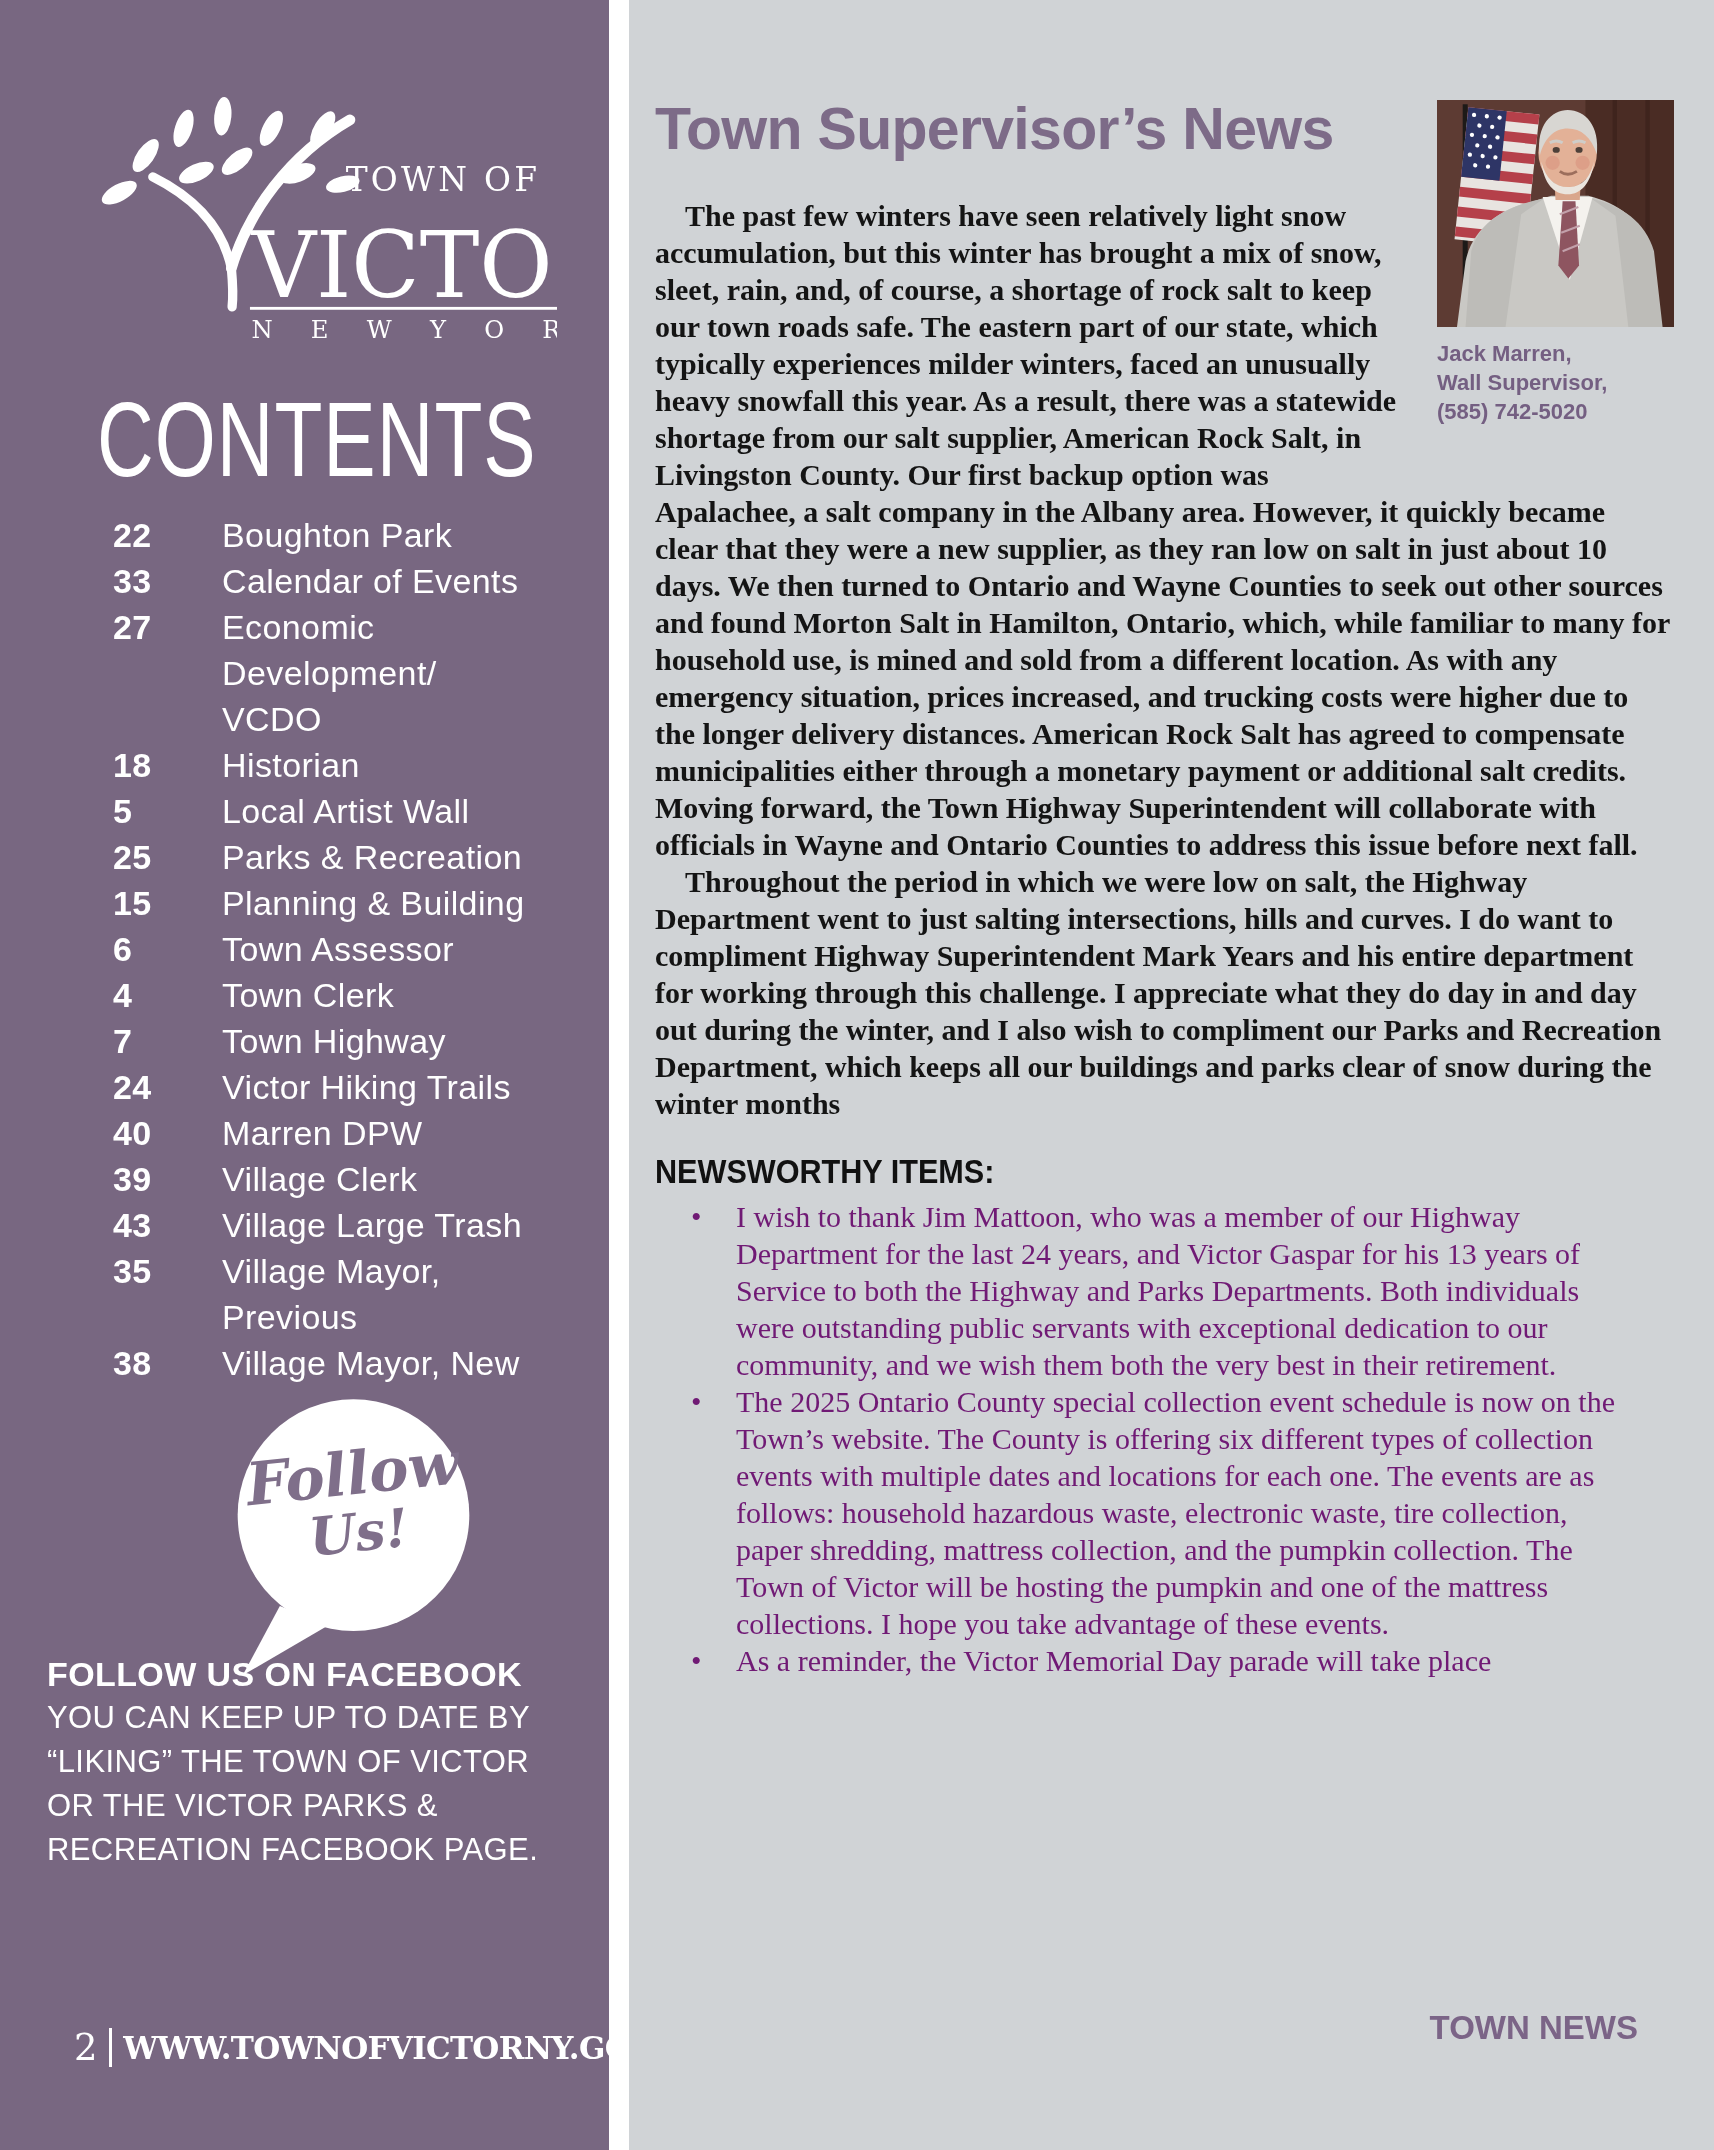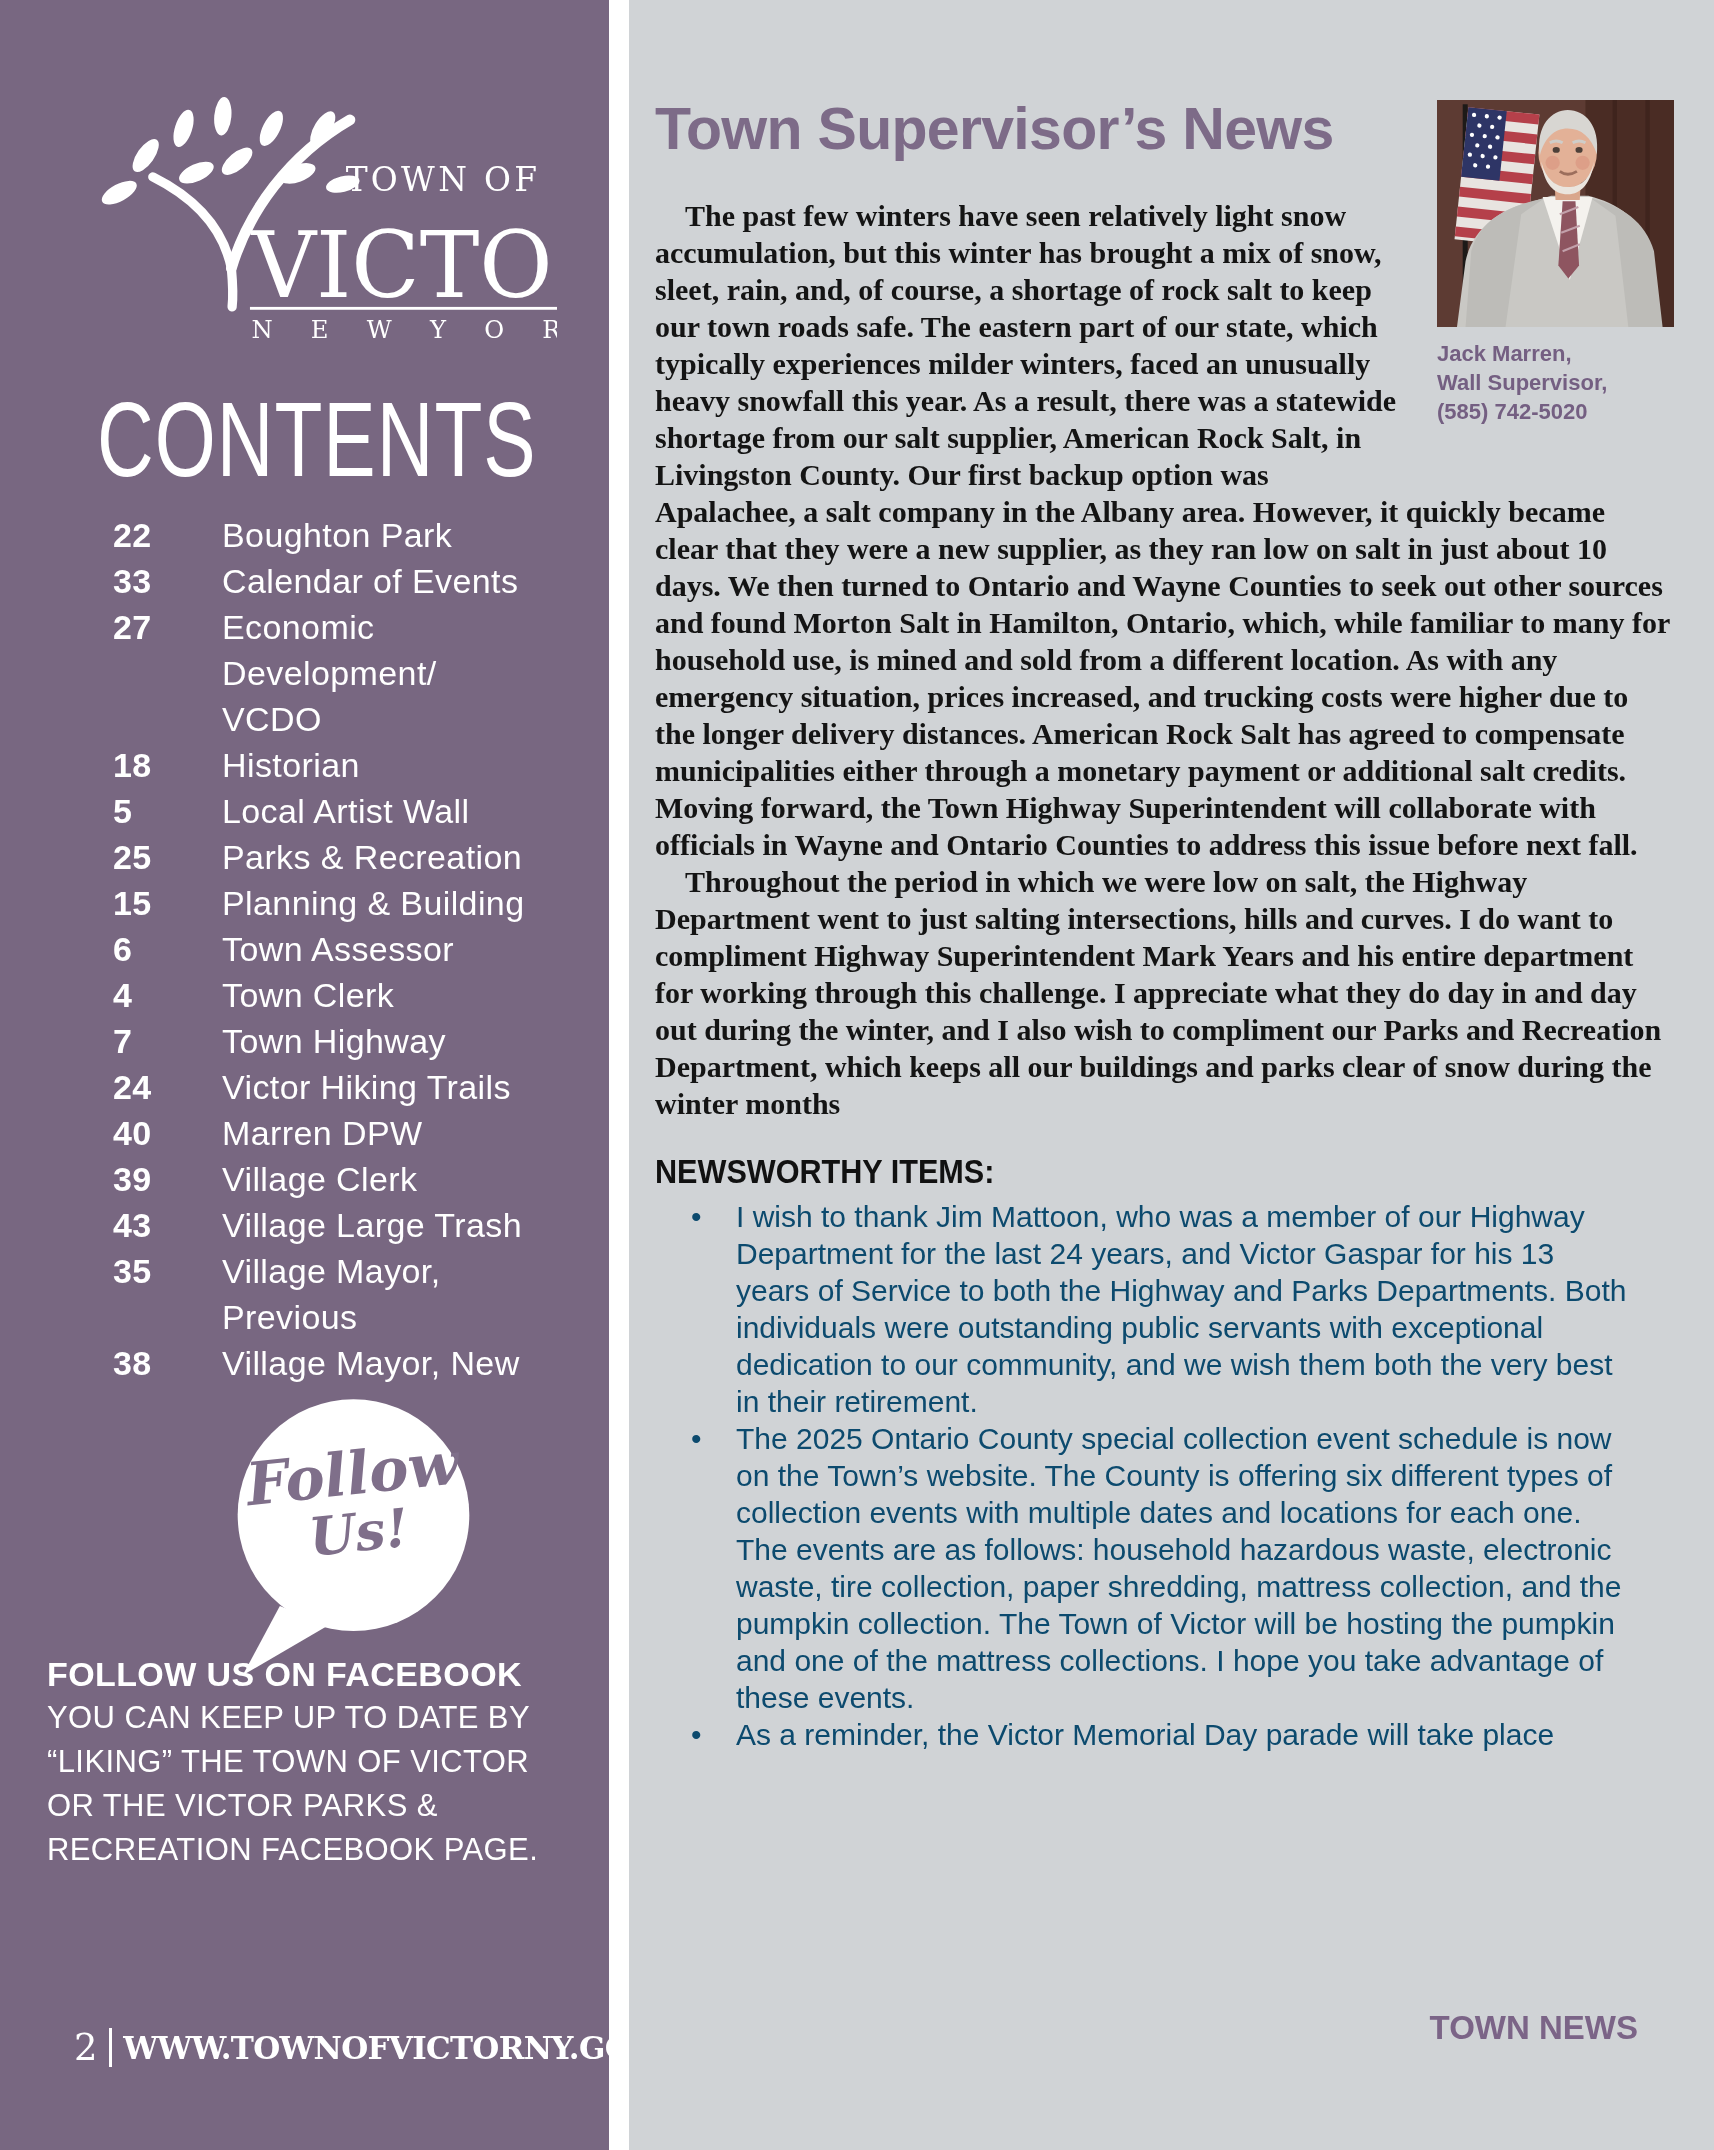--- a/index.html
+++ b/index.html
@@ -60,22 +60,22 @@
   .body-par{
     margin:0;font-family:"Liberation Serif",serif;font-size:30px;line-height:37px;
     text-indent:30px;color:#141414;font-weight:bold;
   }
   .newsworthy-heading{
     margin:30px 0 7.1px 0;font-size:34px;font-weight:bold;color:#111;
     transform:scaleX(0.9);transform-origin:left top;white-space:nowrap;
   }
   ul.newsworthy{list-style:none;margin:0;padding:0 39px 0 0;}
   ul.newsworthy li{
-    position:relative;padding-left:81px;font-family:Liberation Sans, sans-serif;
-    font-size:30px;line-height:37px;color:#0c4a6e;
+    position:relative;padding-left:81px;font-family:Liberation Serif, serif;
+    font-size:30px;line-height:37px;color:#701a75;
   }
   ul.newsworthy li::before{
     content:"•";position:absolute;left:36px;top:0;font-size:30px;
   }
   .town-news{
     position:absolute;right:77px;top:2009px;font-size:33px;font-weight:bold;
     color:#7b6487;letter-spacing:0px;
   }
 </style>
 </head>

